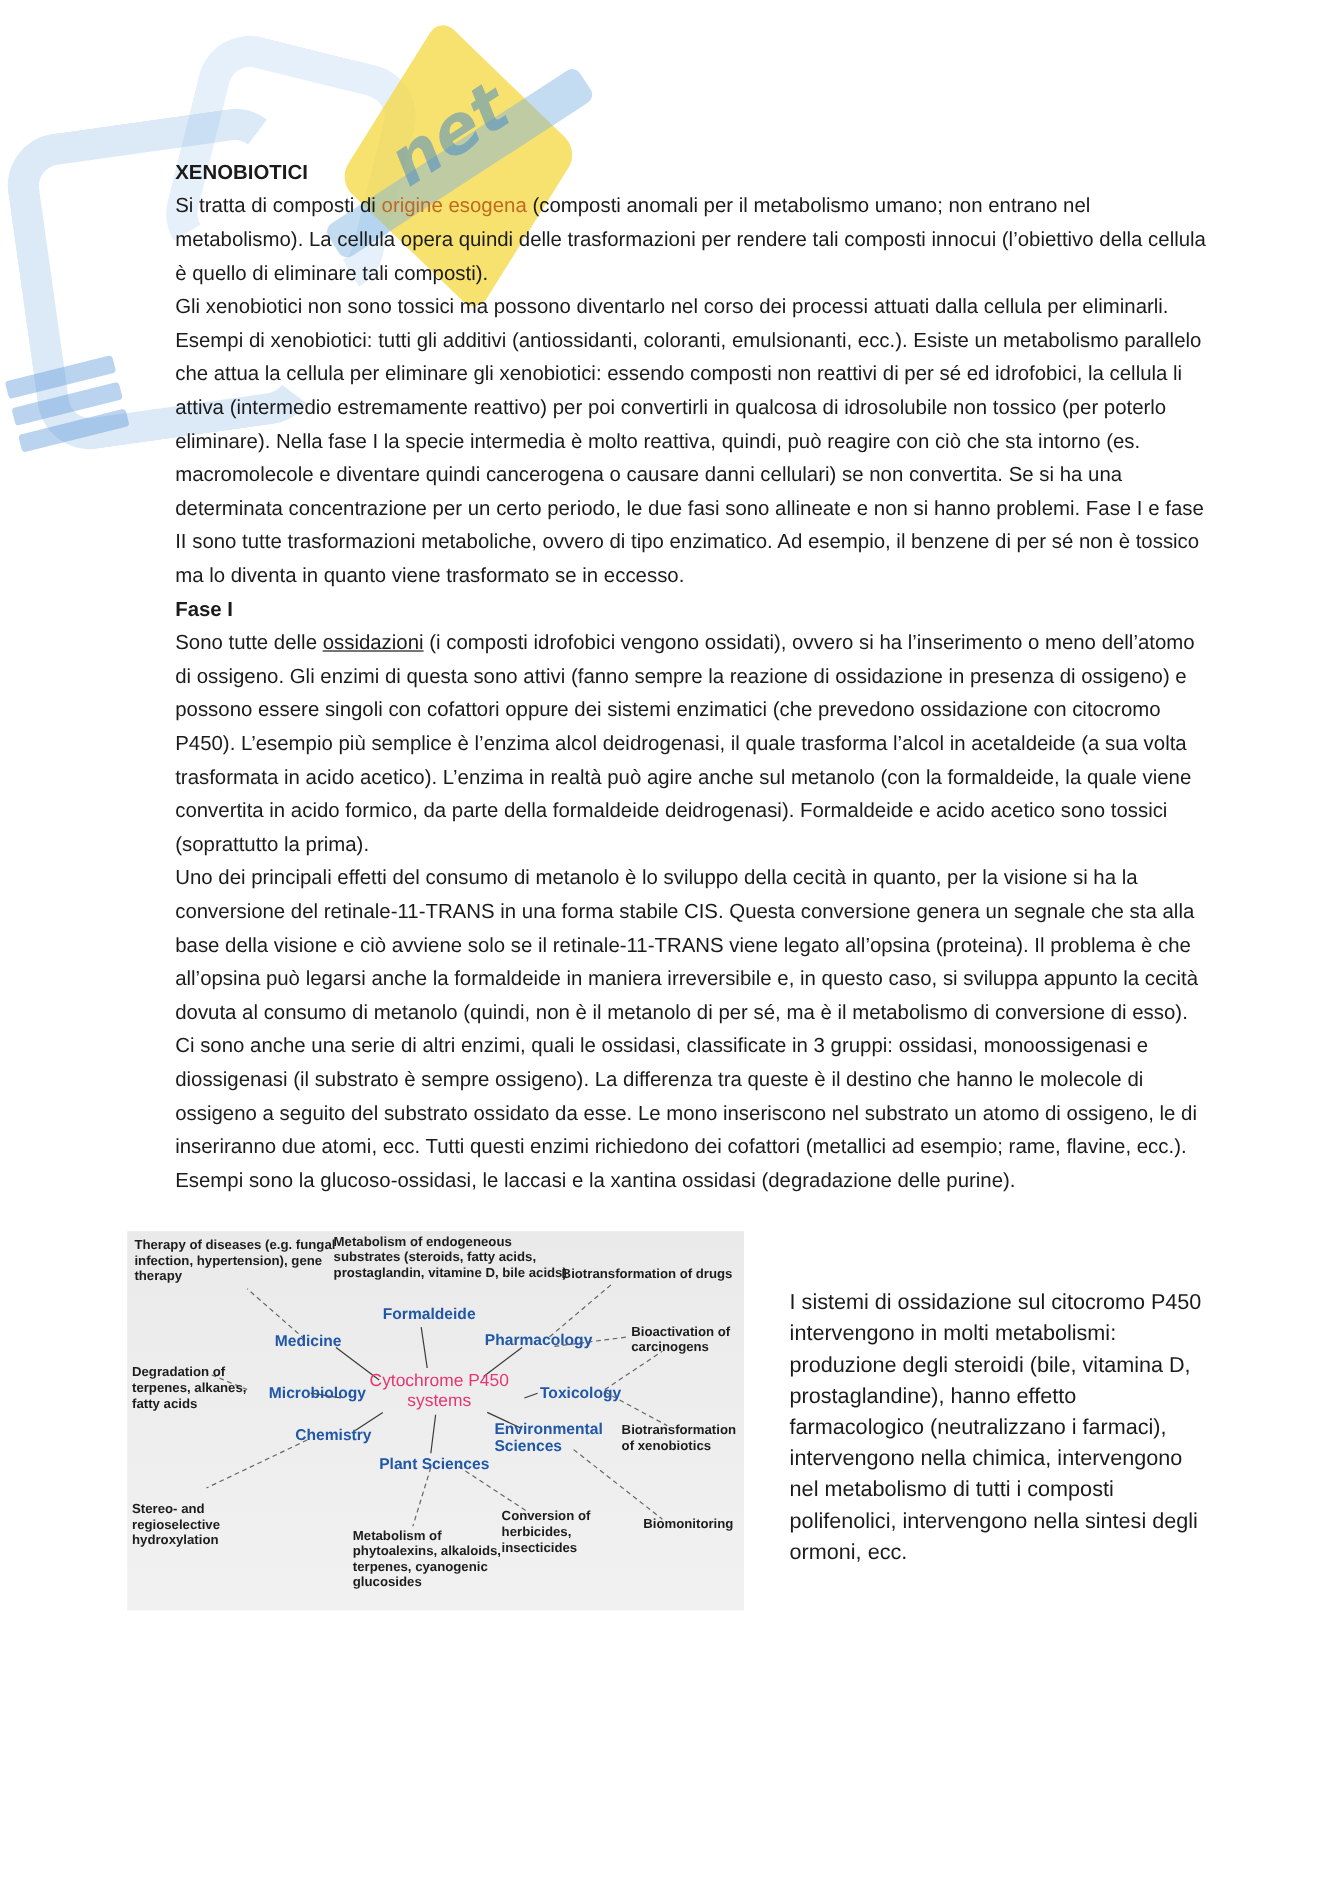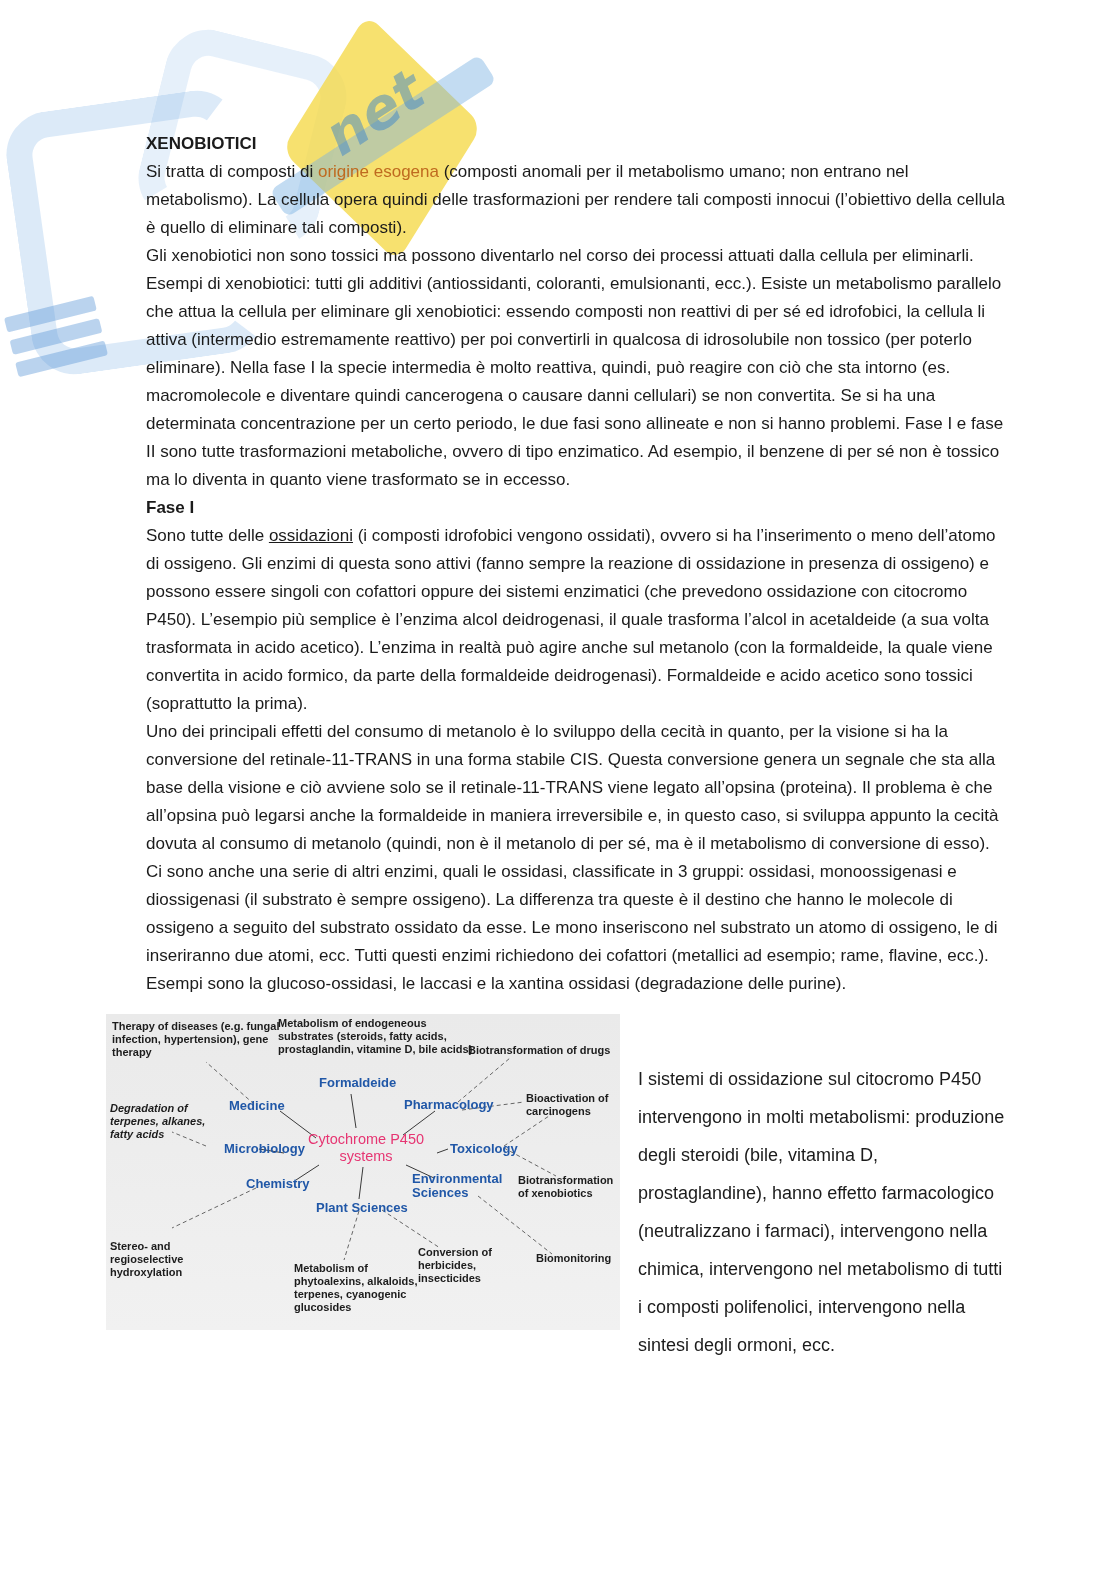--- a/index.html
+++ b/index.html
@@ -23,24 +23,24 @@
   .wm-net { position:absolute; left:322px; top:80px; font-size:56px; font-weight:bold; font-style:italic;
     color:#3f86c9; opacity:.5; transform:rotate(-33deg); font-family:"DejaVu Sans", sans-serif; }
 
   
   .content { position:relative; z-index:1; padding:130px 106px 0 106px; }
   .content p, .content h1, .content h2 { font-size:17px; line-height:28px; font-weight:normal;margin-left:40px; }
   .content h1, .content h2 { font-weight:bold; }
   .hl { color:#bf6a1f; }
   .ul { text-decoration:underline; }
 
-  .figure-row { display:flex; margin-top:16px;justify-content:center; }
+  .figure-row { display:flex; margin-top:28px;justify-content:center; }
   .figure { position:relative; flex:none; width:514px; height:316px;
     background:linear-gradient(#eaeaea, #f1f1f1); }
-  .side { flex:1; padding:46px 0 0 18px; font-size:18px; line-height:38px; }
+  .side { flex:1; padding:46px 0 0 38px; font-size:18px; line-height:26px; }
 
   .fig-label { position:absolute; font-size:11px; line-height:13px; font-weight:bold; color:#1c1c1c; }
   .fig-blue  { position:absolute; font-size:13px; line-height:14px; font-weight:bold; color:#2057a7; }
   .fig-center{ position:absolute; left:180px; top:117px; width:160px; text-align:center;
     font-size:14.5px; line-height:17px; font-weight:normal; color:#e63572; }
   .nowrap { white-space:nowrap; }
   svg.fig-lines { position:absolute; left:0; top:0; }
 
   .p-last { margin-top:30px; }
 </style>
@@ -101,21 +101,21 @@
           <line x1="253" y1="197" x2="238" y2="246"></line>
           <line x1="276" y1="196" x2="334" y2="234"></line>
           <line x1="372" y1="182" x2="446" y2="240"></line>
         </g>
       </svg>
 
       <div class="fig-label" style="left:6px;   top:6px;   width:175px;">Therapy of diseases (e.g. fungal infection, hypertension), gene therapy</div>
       <div class="fig-label" style="left:172px; top:3px;   width:195px;">Metabolism of endogeneous substrates (steroids, fatty acids, prostaglandin, vitamine D, bile acids)</div>
       <div class="fig-label nowrap" style="left:362px; top:30px;">Biotransformation of drugs</div>
       <div class="fig-label" style="left:420px; top:78px;  width:95px;">Bioactivation of carcinogens</div>
-      <div class="fig-label" style="left:4px;   top:88px; width:120px;font-style:italic;">Degradation of terpenes, alkanes, fatty acids</div>
+      <div class="fig-label" style="left:4px;   top:112px; width:120px;">Degradation of terpenes, alkanes, fatty acids</div>
       <div class="fig-label" style="left:412px; top:160px; width:105px;">Biotransformation of xenobiotics</div>
       <div class="fig-label" style="left:4px;   top:226px; width:110px;">Stereo- and regioselective hydroxylation</div>
       <div class="fig-label" style="left:188px; top:248px; width:125px;">Metabolism of phytoalexins, alkaloids, terpenes, cyanogenic glucosides</div>
       <div class="fig-label" style="left:312px; top:232px; width:95px;">Conversion of herbicides, insecticides</div>
       <div class="fig-label nowrap" style="left:430px; top:238px;">Biomonitoring</div>
 
       <div class="fig-blue nowrap" style="left:213px; top:62px;">Formaldeide</div>
       <div class="fig-blue nowrap" style="left:123px; top:85px;">Medicine</div>
       <div class="fig-blue nowrap" style="left:298px; top:84px;">Pharmacology</div>
       <div class="fig-blue nowrap" style="left:86px;  top:128px;padding-left:32px;">Microbiology</div>

